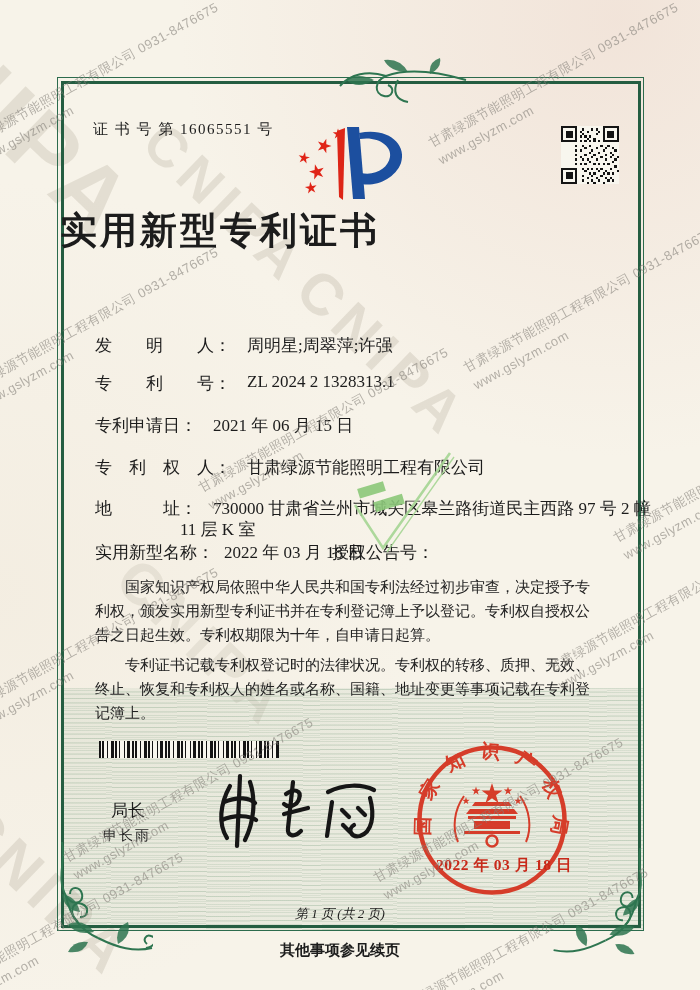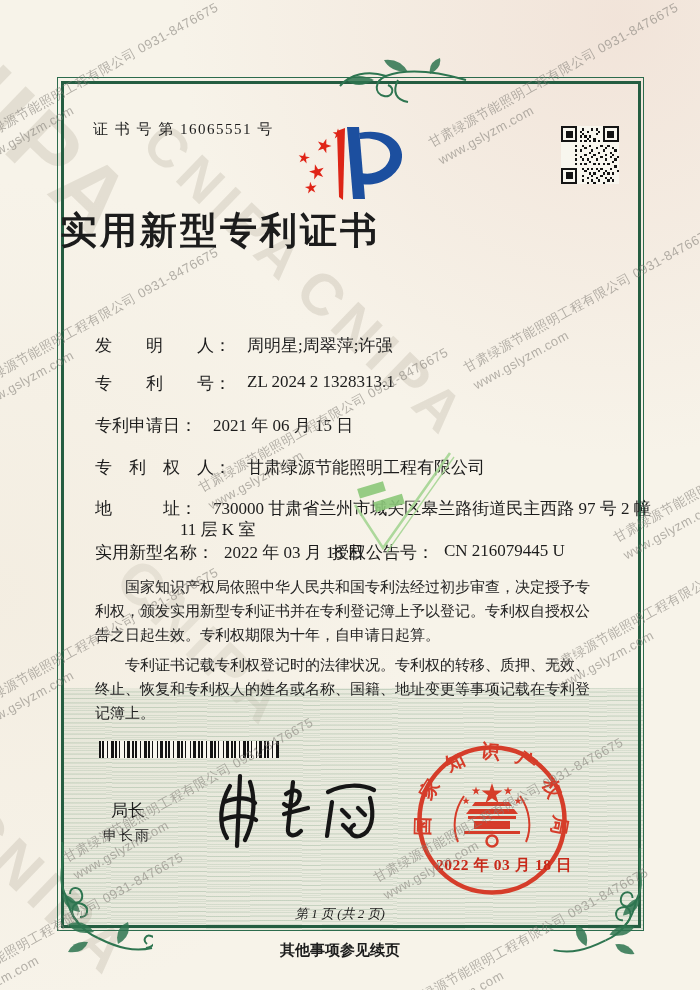--- a/index.html
+++ b/index.html
@@ -172,21 +172,20 @@
     <span class="val">730000 甘肃省兰州市城关区皋兰路街道民主西路 97 号 2 幢</span>
   </div>
   <div class="addr2" style="top:518px">11 层 K 室</div>
 
   <div class="row" style="top:541px">
     <span class="lab">实用新型名称：</span>
     <span class="val" style="margin-left:10px">2022 年 03 月 18 日</span>
   </div>
   <div class="row" style="top:541px;left:332px">
     <span class="lab">授权公告号：</span>
-    <span class="val" style="margin-left:10px">CN 216079445 U</span>
   </div>
 
   <div class="body-text">
     <p>国家知识产权局依照中华人民共和国专利法经过初步审查，决定授予专利权，颁发实用新型专利证书并在专利登记簿上予以登记。专利权自授权公告之日起生效。专利权期限为十年，自申请日起算。</p>
     <p>专利证书记载专利权登记时的法律状况。专利权的转移、质押、无效、终止、恢复和专利权人的姓名或名称、国籍、地址变更等事项记载在专利登记簿上。</p>
   </div>
 
   <svg class="stamp" width="125" height="108" viewBox="0 0 125 108">
     <path d="M112,5 L45,100 L17,57" fill="none" stroke="#a6d694" stroke-width="2.6"></path>
     <path d="M116,9 L49,104" fill="none" stroke="#a6d694" stroke-width="1.4"></path>

